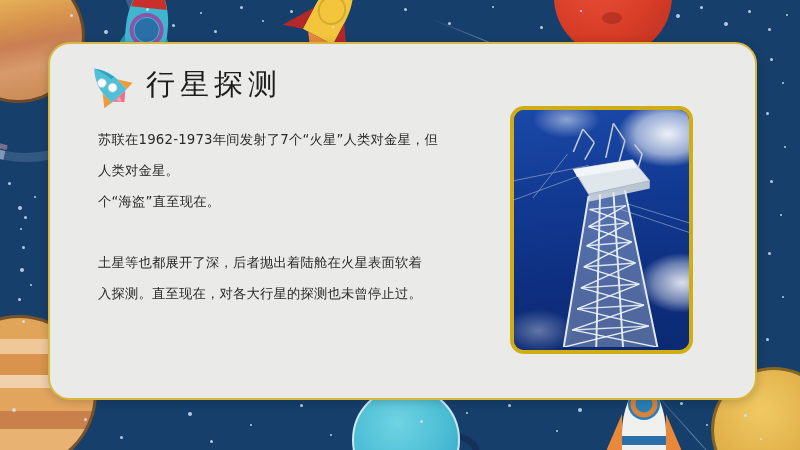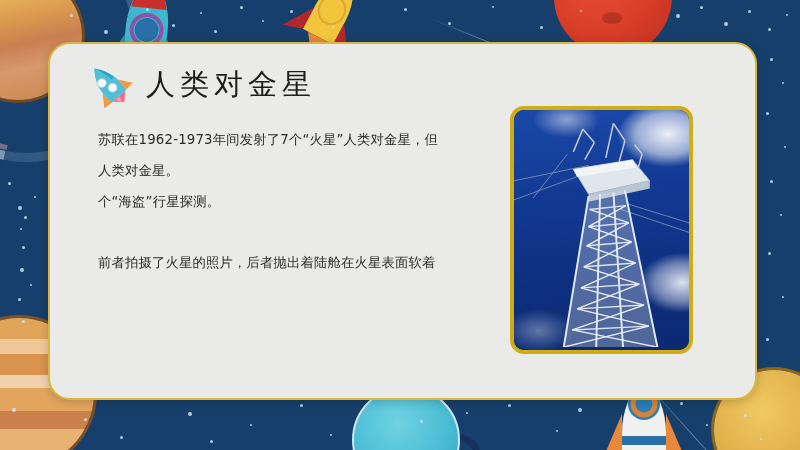--- a/index.html
+++ b/index.html
@@ -278,28 +278,29 @@
     <svg id="title-rocket" viewBox="0 0 86 104">
       <path d="M43 2 C58 20 66 40 66 60 L66 86 L20 86 L20 60 C20 40 28 20 43 2 Z" fill="#4fc0d8"></path>
       <path d="M43 2 C53 14 60 30 63 46 L56 46 C53 30 49 14 43 2 Z" fill="#2fa2bd"></path>
       <circle cx="34" cy="38" r="10" fill="#ffffff" stroke="#b9cbd4" stroke-width="2"></circle>
       <circle cx="45" cy="62" r="10" fill="#ffffff" stroke="#b9cbd4" stroke-width="2"></circle>
       <path d="M20 56 L0 84 L20 86 Z" fill="#f09a3e"></path>
       <path d="M66 56 L86 84 L66 86 Z" fill="#f09a3e"></path>
       <path d="M24 86 L43 104 L62 86 Z" fill="#ef6f8a"></path>
       <path d="M32 88 L38 100 L44 88 Z" fill="#f4a0b4"></path>
     </svg>
-    <div id="page-title">人类对金星</div>
+    <div id="page-title">行星探测</div>
   </div>
 
   <div id="body-text">
     <p>苏联在1962-1973年间发射了7个“火星”人类对金星，但</p>
     <p>人类对金星。</p>
-    <p>个“海盗”行星探测。</p>
-    <p class="gap">前者拍摄了火星的照片，后者抛出着陆舱在火星表面软着</p>
+    <p>个“海盗”直至现在。</p>
+    <p class="gap">土星等也都展开了深，后者抛出着陆舱在火星表面软着</p>
+    <p>入探测。直至现在，对各大行星的探测也未曾停止过。</p>
   </div>
 
   <div id="photo-frame">
     <div id="photo">
       <svg viewBox="0 0 183 248" preserveAspectRatio="none">
 
         <g stroke="#c3ccd6" stroke-width="1.6" fill="none">
           <path d="M62 44 L72 20"></path>
           <path d="M72 20 L84 34"></path>
           <path d="M84 34 L74 52"></path>

